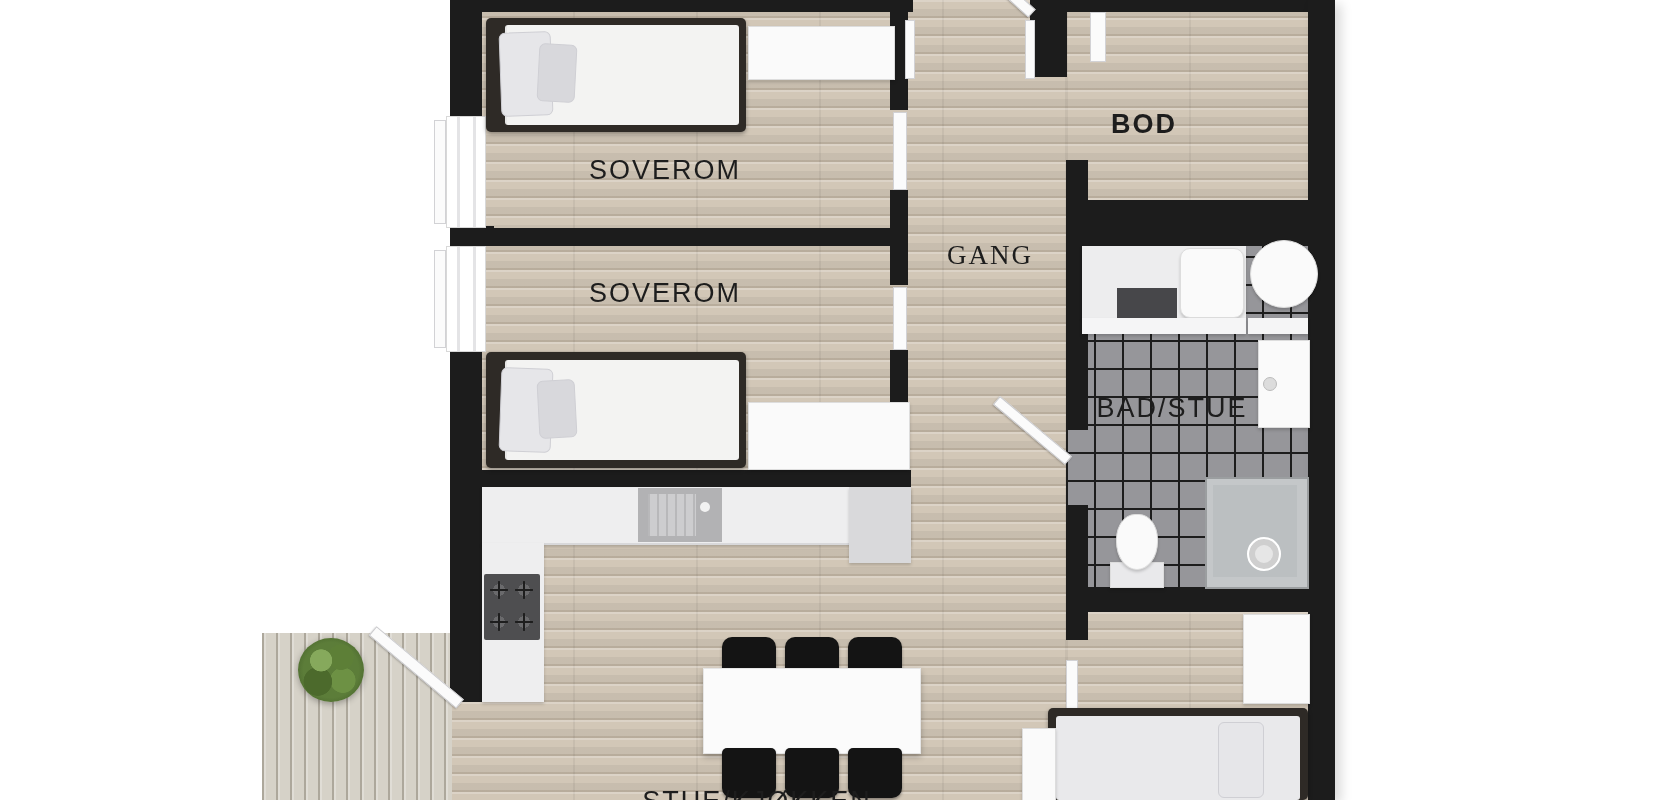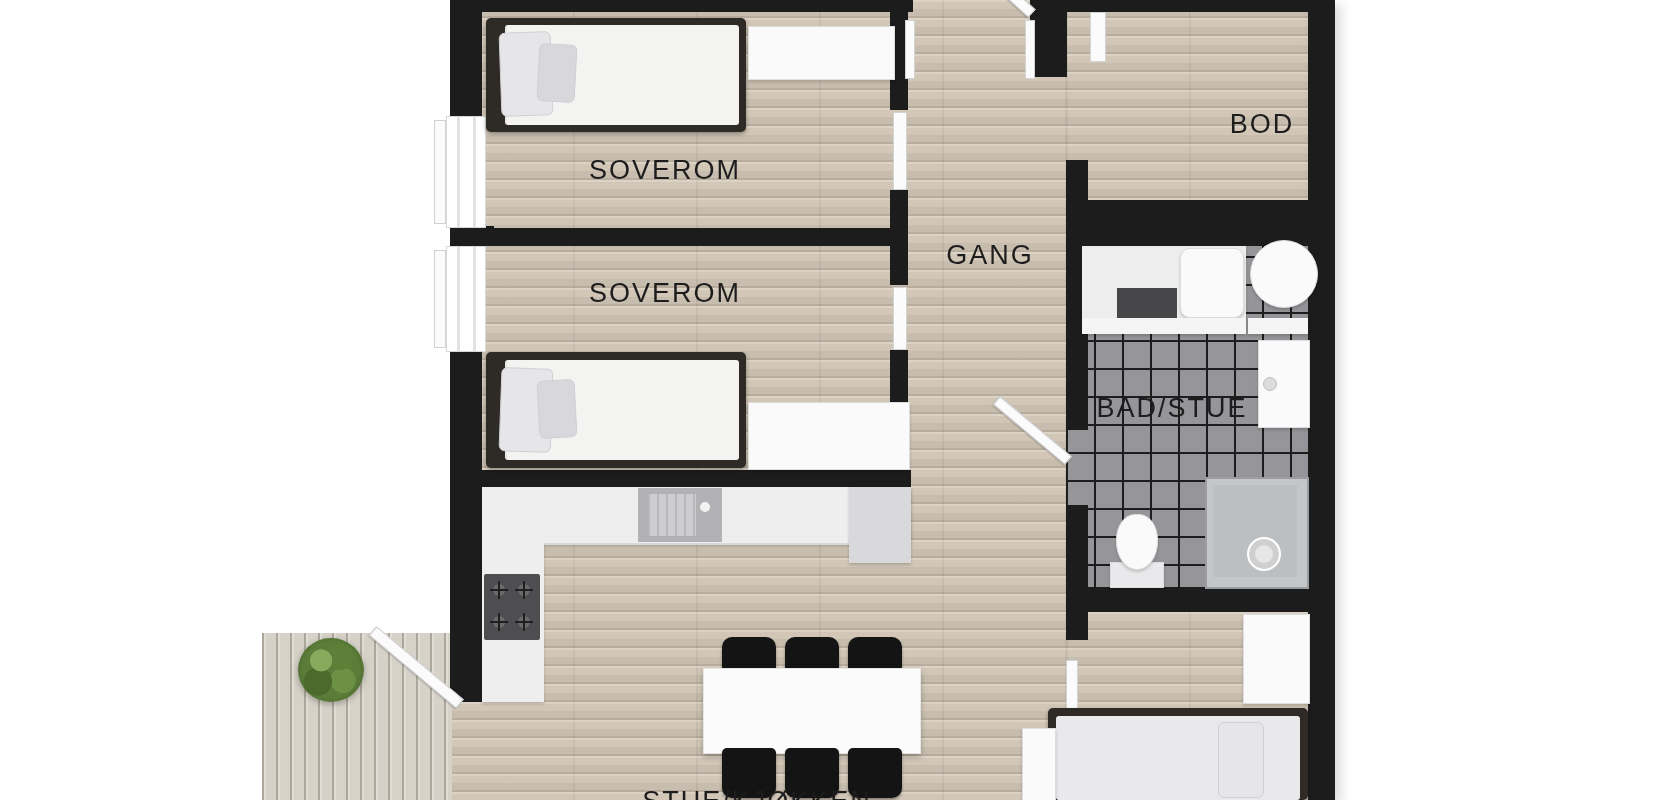--- a/index.html
+++ b/index.html
@@ -157,18 +157,18 @@
   </div>
 
   <div class="white-cab" style="left:1243px;top:614px;width:65px;height:88px;"></div>
   <div class="bedframe" style="left:1048px;top:708px;width:260px;height:92px;"></div>
   <div class="mattress" style="left:1056px;top:716px;width:244px;height:84px;background:#e9e9eb;"></div>
   <div class="pillow" style="left:1218px;top:722px;width:44px;height:74px;"></div>
   <div class="white-cab" style="left:1022px;top:728px;width:32px;height:72px;"></div>
 
   <div class="label" style="left:665px;top:170px;">SOVEROM</div>
   <div class="label" style="left:665px;top:293px;">SOVEROM</div>
-  <div class="label" style="left:990px;top:255px;">GANG</div>
-  <div class="label" style="left:1262px;top:124px;">BOD</div>
+  <div class="label" style="left:990px;top:255px;font-family:Liberation Serif, serif;">GANG</div>
+  <div class="label" style="left:1144px;top:124px;font-weight:bold;">BOD</div>
   <div class="label" style="left:1172px;top:408px;">BAD/STUE</div>
   <div class="label bottom-cut" style="left:757px;top:786px;">STUE/KJØKKEN</div>
 
 </div>
 
 </body></html>

